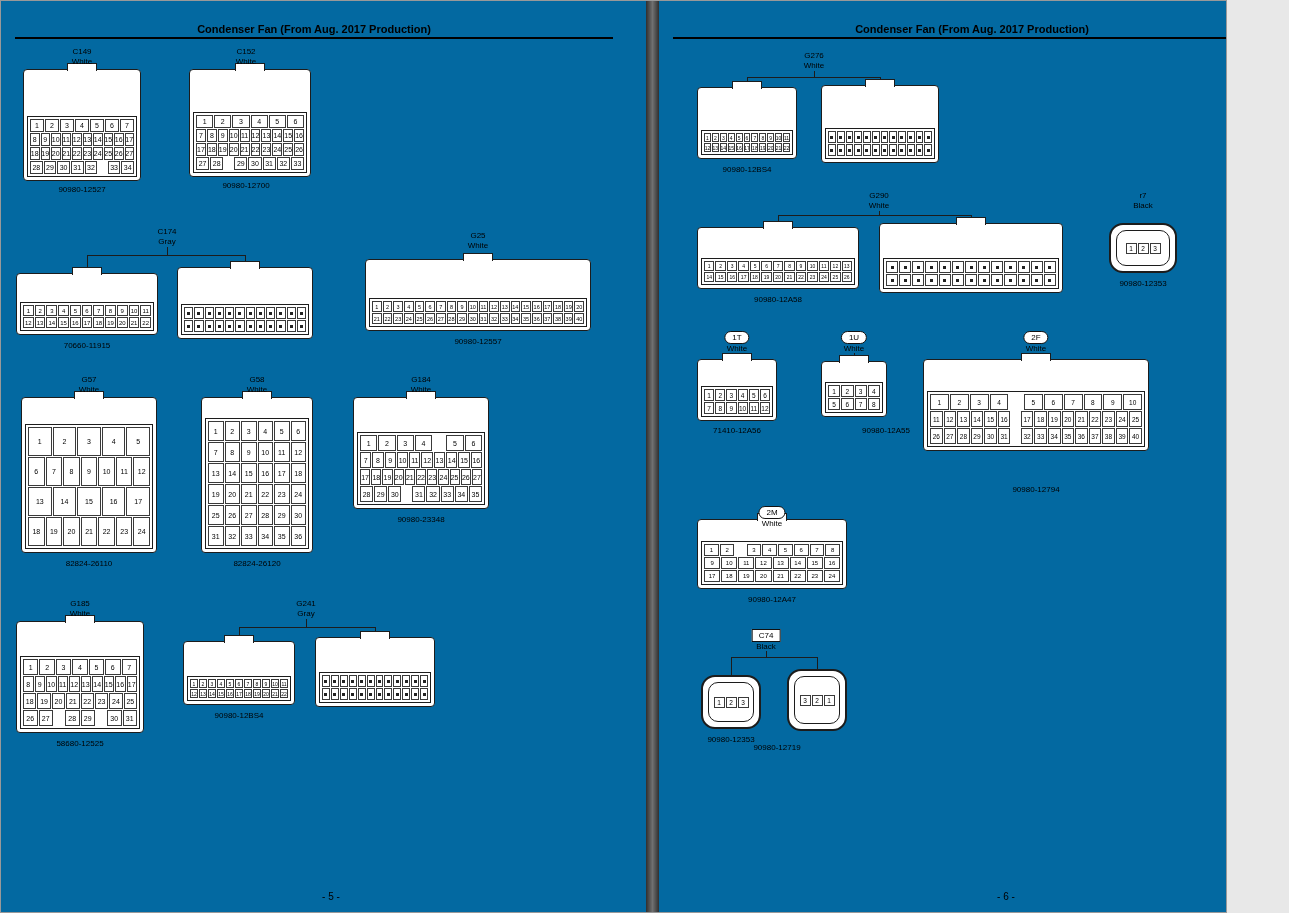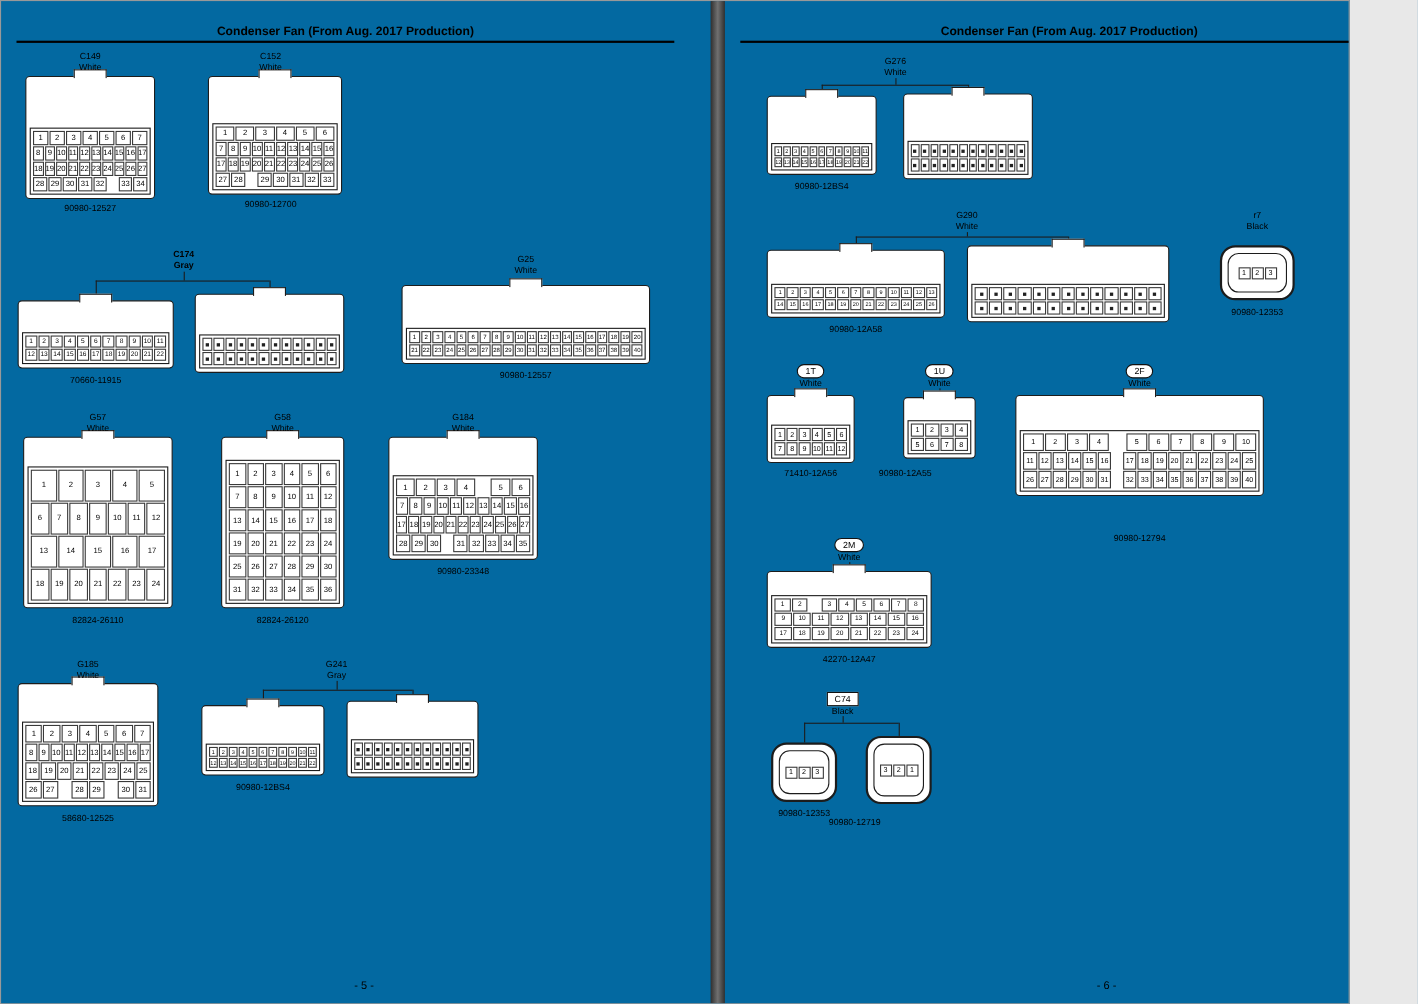--- a/index.html
+++ b/index.html
@@ -142,21 +142,21 @@
             <div class="pin-gap"></div>
             <div class="pin-cell">29</div>
             <div class="pin-cell">30</div>
             <div class="pin-cell">31</div>
             <div class="pin-cell">32</div>
             <div class="pin-cell">33</div>
           </div>
         </div>
       </div>
       <div class="part-label" style="left: 245px; top: 180px;">90980-12700</div>
-      <div class="conn-label" style="left: 166px; top: 226px; font-weight: bold;"><div class="conn-id">C174</div><div class="conn-color">Gray</div></div>
+      <div class="conn-label" style="left: 166px; top: 226px;"><div class="conn-id">C174</div><div class="conn-color">Gray</div></div>
       <div class="bk-line" style="left: 86px; top: 254px; width: 158px;"></div>
       <div class="bk-v" style="left: 86px; top: 254px; height: 18px;"></div>
       <div class="bk-v" style="left: 244px; top: 254px; height: 12px;"></div>
       <div class="bk-v" style="left: 166px; top: 246px; height: 8px;"></div>
       <div class="conn-body" style="left: 15px; top: 272px; width: 142px; height: 62px;">
         <div class="conn-tab"></div>
         <div class="pin-area">
           <div class="pin-row" style="height: 12px;">
             <div class="pin-cell" style="font-size: 6px;">1</div>
             <div class="pin-cell" style="font-size: 6px;">2</div>
@@ -922,21 +922,21 @@
             <div class="pin-cell" style="font-size: 6.5px;">4</div>
           </div>
           <div class="pin-row" style="height: 13px;">
             <div class="pin-cell" style="font-size: 6.5px;">5</div>
             <div class="pin-cell" style="font-size: 6.5px;">6</div>
             <div class="pin-cell" style="font-size: 6.5px;">7</div>
             <div class="pin-cell" style="font-size: 6.5px;">8</div>
           </div>
         </div>
       </div>
-      <div class="part-label" style="left: 822px; top: 425px;">90980-12A55</div>
+      <div class="part-label" style="left: 885px; top: 425px;">90980-12A55</div>
       <div class="conn-label" style="left: 1035px; top: 330px;"><div class="conn-id id-oval">2F</div><div class="conn-color">White</div></div>
       <div class="bk-v" style="left: 1035px; top: 352px; height: 6px;"></div>
       <div class="conn-body" style="left: 922px; top: 358px; width: 226px; height: 92px;">
         <div class="conn-tab"></div>
         <div class="pin-area">
           <div class="pin-row" style="height: 17px;">
             <div class="pin-cell" style="font-size: 6.5px;">1</div>
             <div class="pin-cell" style="font-size: 6.5px;">2</div>
             <div class="pin-cell" style="font-size: 6.5px;">3</div>
             <div class="pin-cell" style="font-size: 6.5px;">4</div>
@@ -980,21 +980,21 @@
             <div class="pin-cell" style="font-size: 6.5px;">35</div>
             <div class="pin-cell" style="font-size: 6.5px;">36</div>
             <div class="pin-cell" style="font-size: 6.5px;">37</div>
             <div class="pin-cell" style="font-size: 6.5px;">38</div>
             <div class="pin-cell" style="font-size: 6.5px;">39</div>
             <div class="pin-cell" style="font-size: 6.5px;">40</div>
           </div>
         </div>
       </div>
       <div class="part-label" style="left: 1035px; top: 456px; margin-top: 28px;">90980-12794</div>
-      <div class="conn-label" style="left: 771px; top: 488px;"><div class="conn-id id-oval">2M</div><div class="conn-color">White</div></div>
+      <div class="conn-label" style="left: 771px; top: 505px;"><div class="conn-id id-oval">2M</div><div class="conn-color">White</div></div>
       <div class="bk-v" style="left: 771px; top: 510px; height: 8px;"></div>
       <div class="conn-body" style="left: 696px; top: 518px; width: 150px; height: 70px;">
         <div class="conn-tab"></div>
         <div class="pin-area">
           <div class="pin-row" style="height: 13px;">
             <div class="pin-cell" style="font-size: 6px;">1</div>
             <div class="pin-cell" style="font-size: 6px;">2</div>
             <div class="pin-gap"></div>
             <div class="pin-cell" style="font-size: 6px;">3</div>
             <div class="pin-cell" style="font-size: 6px;">4</div>
@@ -1018,21 +1018,21 @@
             <div class="pin-cell" style="font-size: 6px;">18</div>
             <div class="pin-cell" style="font-size: 6px;">19</div>
             <div class="pin-cell" style="font-size: 6px;">20</div>
             <div class="pin-cell" style="font-size: 6px;">21</div>
             <div class="pin-cell" style="font-size: 6px;">22</div>
             <div class="pin-cell" style="font-size: 6px;">23</div>
             <div class="pin-cell" style="font-size: 6px;">24</div>
           </div>
         </div>
       </div>
-      <div class="part-label" style="left: 771px; top: 594px;">42270-12A47</div>
+      <div class="part-label" style="left: 771px; top: 594px;">90980-12A47</div>
       <div class="conn-label" style="left: 765px; top: 628px;"><div class="conn-id id-box">C74</div><div class="conn-color">Black</div></div>
       <div class="bk-line" style="left: 730px; top: 656px; width: 86px;"></div>
       <div class="bk-v" style="left: 730px; top: 656px; height: 18px;"></div>
       <div class="bk-v" style="left: 816px; top: 656px; height: 12px;"></div>
       <div class="bk-v" style="left: 765px; top: 650px; height: 6px;"></div>
       <div class="round-body" style="left: 700px; top: 674px; width: 60px; height: 54px;">
         <div class="round-inner"></div>
         <div class="round-pins">
           <div class="pin-cell">1</div>
           <div class="pin-cell">2</div>

